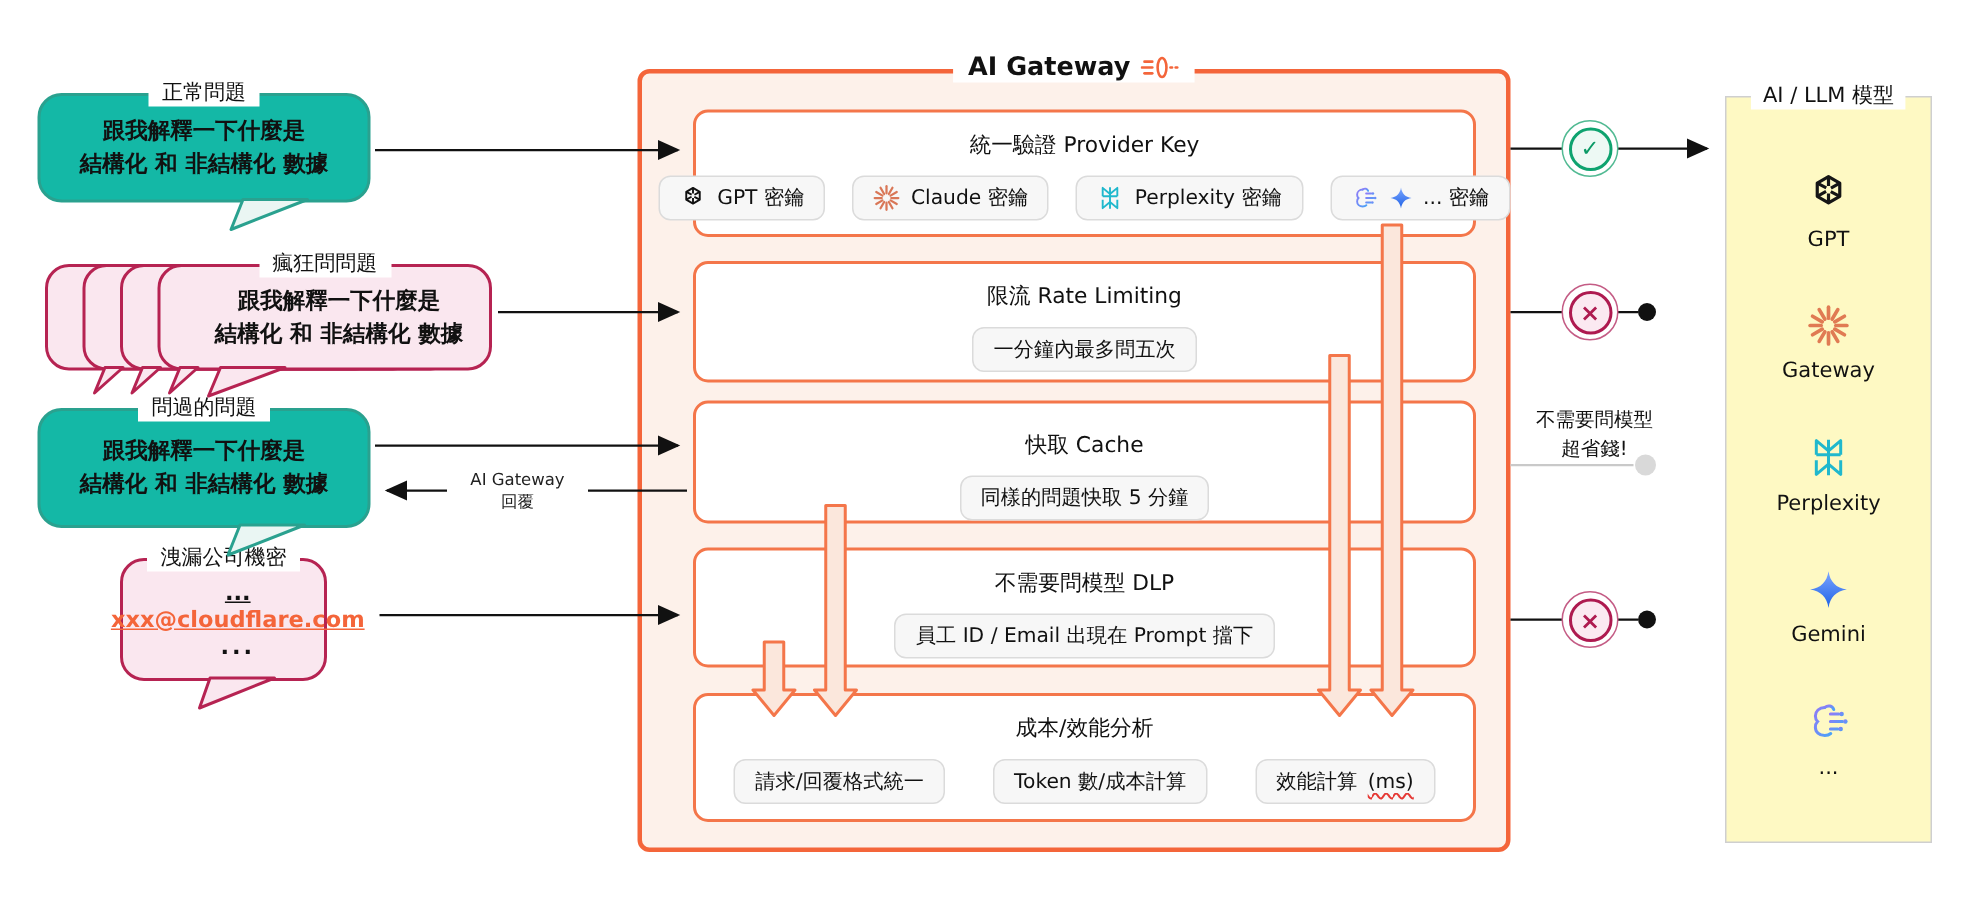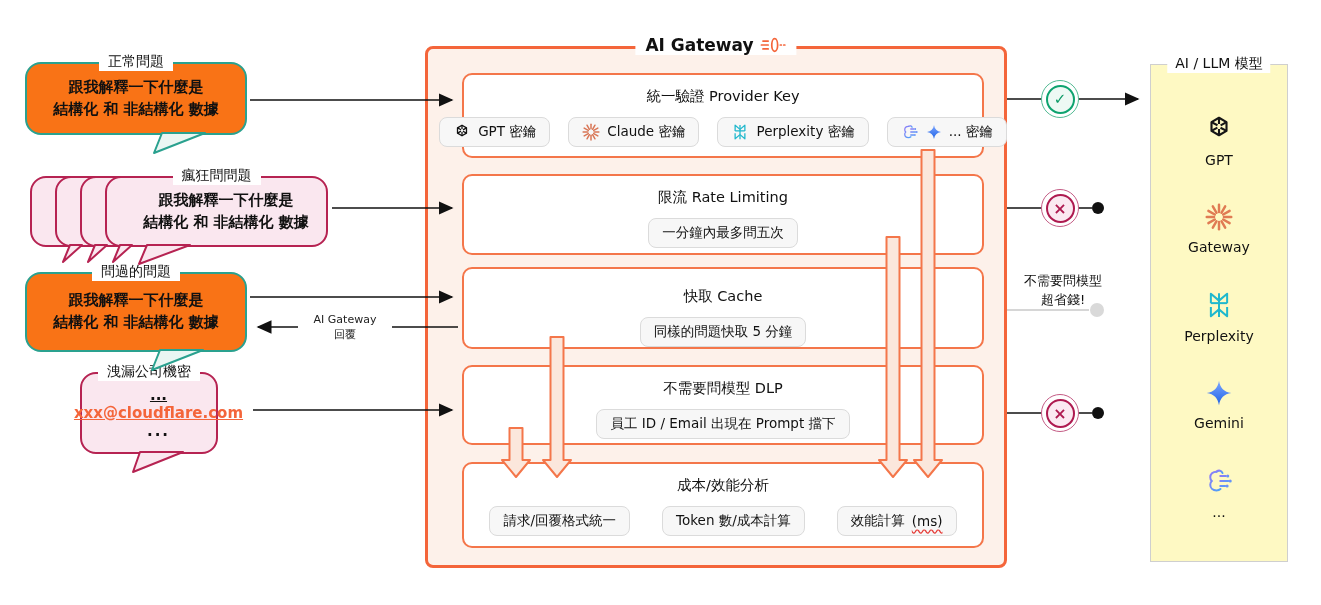--- a/index.html
+++ b/index.html
@@ -3,21 +3,21 @@
 <meta charset="utf-8">
 <style>
   html,body{margin:0;padding:0;}
   body{
     width:1321px;height:605px;position:relative;overflow:hidden;background:#ffffff;
     font-family:"DejaVu Sans","Liberation Sans",sans-serif;color:#111;
   }
   
   .bubble{position:absolute;border-radius:16px;border:2px solid;box-sizing:border-box;
     display:flex;flex-direction:column;justify-content:center;align-items:center;text-align:center;z-index:2;}
-  .bubble.teal{border-color:#2AA18F;background:#f97316;}
+  .bubble.teal{border-color:#2AA18F;background:#14b8a6;}
   .bubble.pink{border-color:#B62352;background:#FAE7EF;padding-left:19px;}
   .layer{position:absolute;border-radius:16px;border:2px solid #B62352;background:#FAE7EF;box-sizing:border-box;z-index:1;}
   .bubble .content{font-weight:bold;font-size:15px;line-height:1.45;color:#111;}
   .edge-label{position:absolute;top:-11px;left:50%;transform:translateX(-50%);
     background:#fff;padding:0 9px;font-size:14px;font-weight:normal;color:#111;white-space:nowrap;z-index:3;}
   .email-line{font-weight:bold;font-size:15px;}
   .email-line .pre{color:#111;text-decoration:underline;}
   .email-line .mail{color:#F4653A;text-decoration:underline;}
   .dots{font-weight:bold;font-size:15px;color:#111;letter-spacing:2px;}
   

